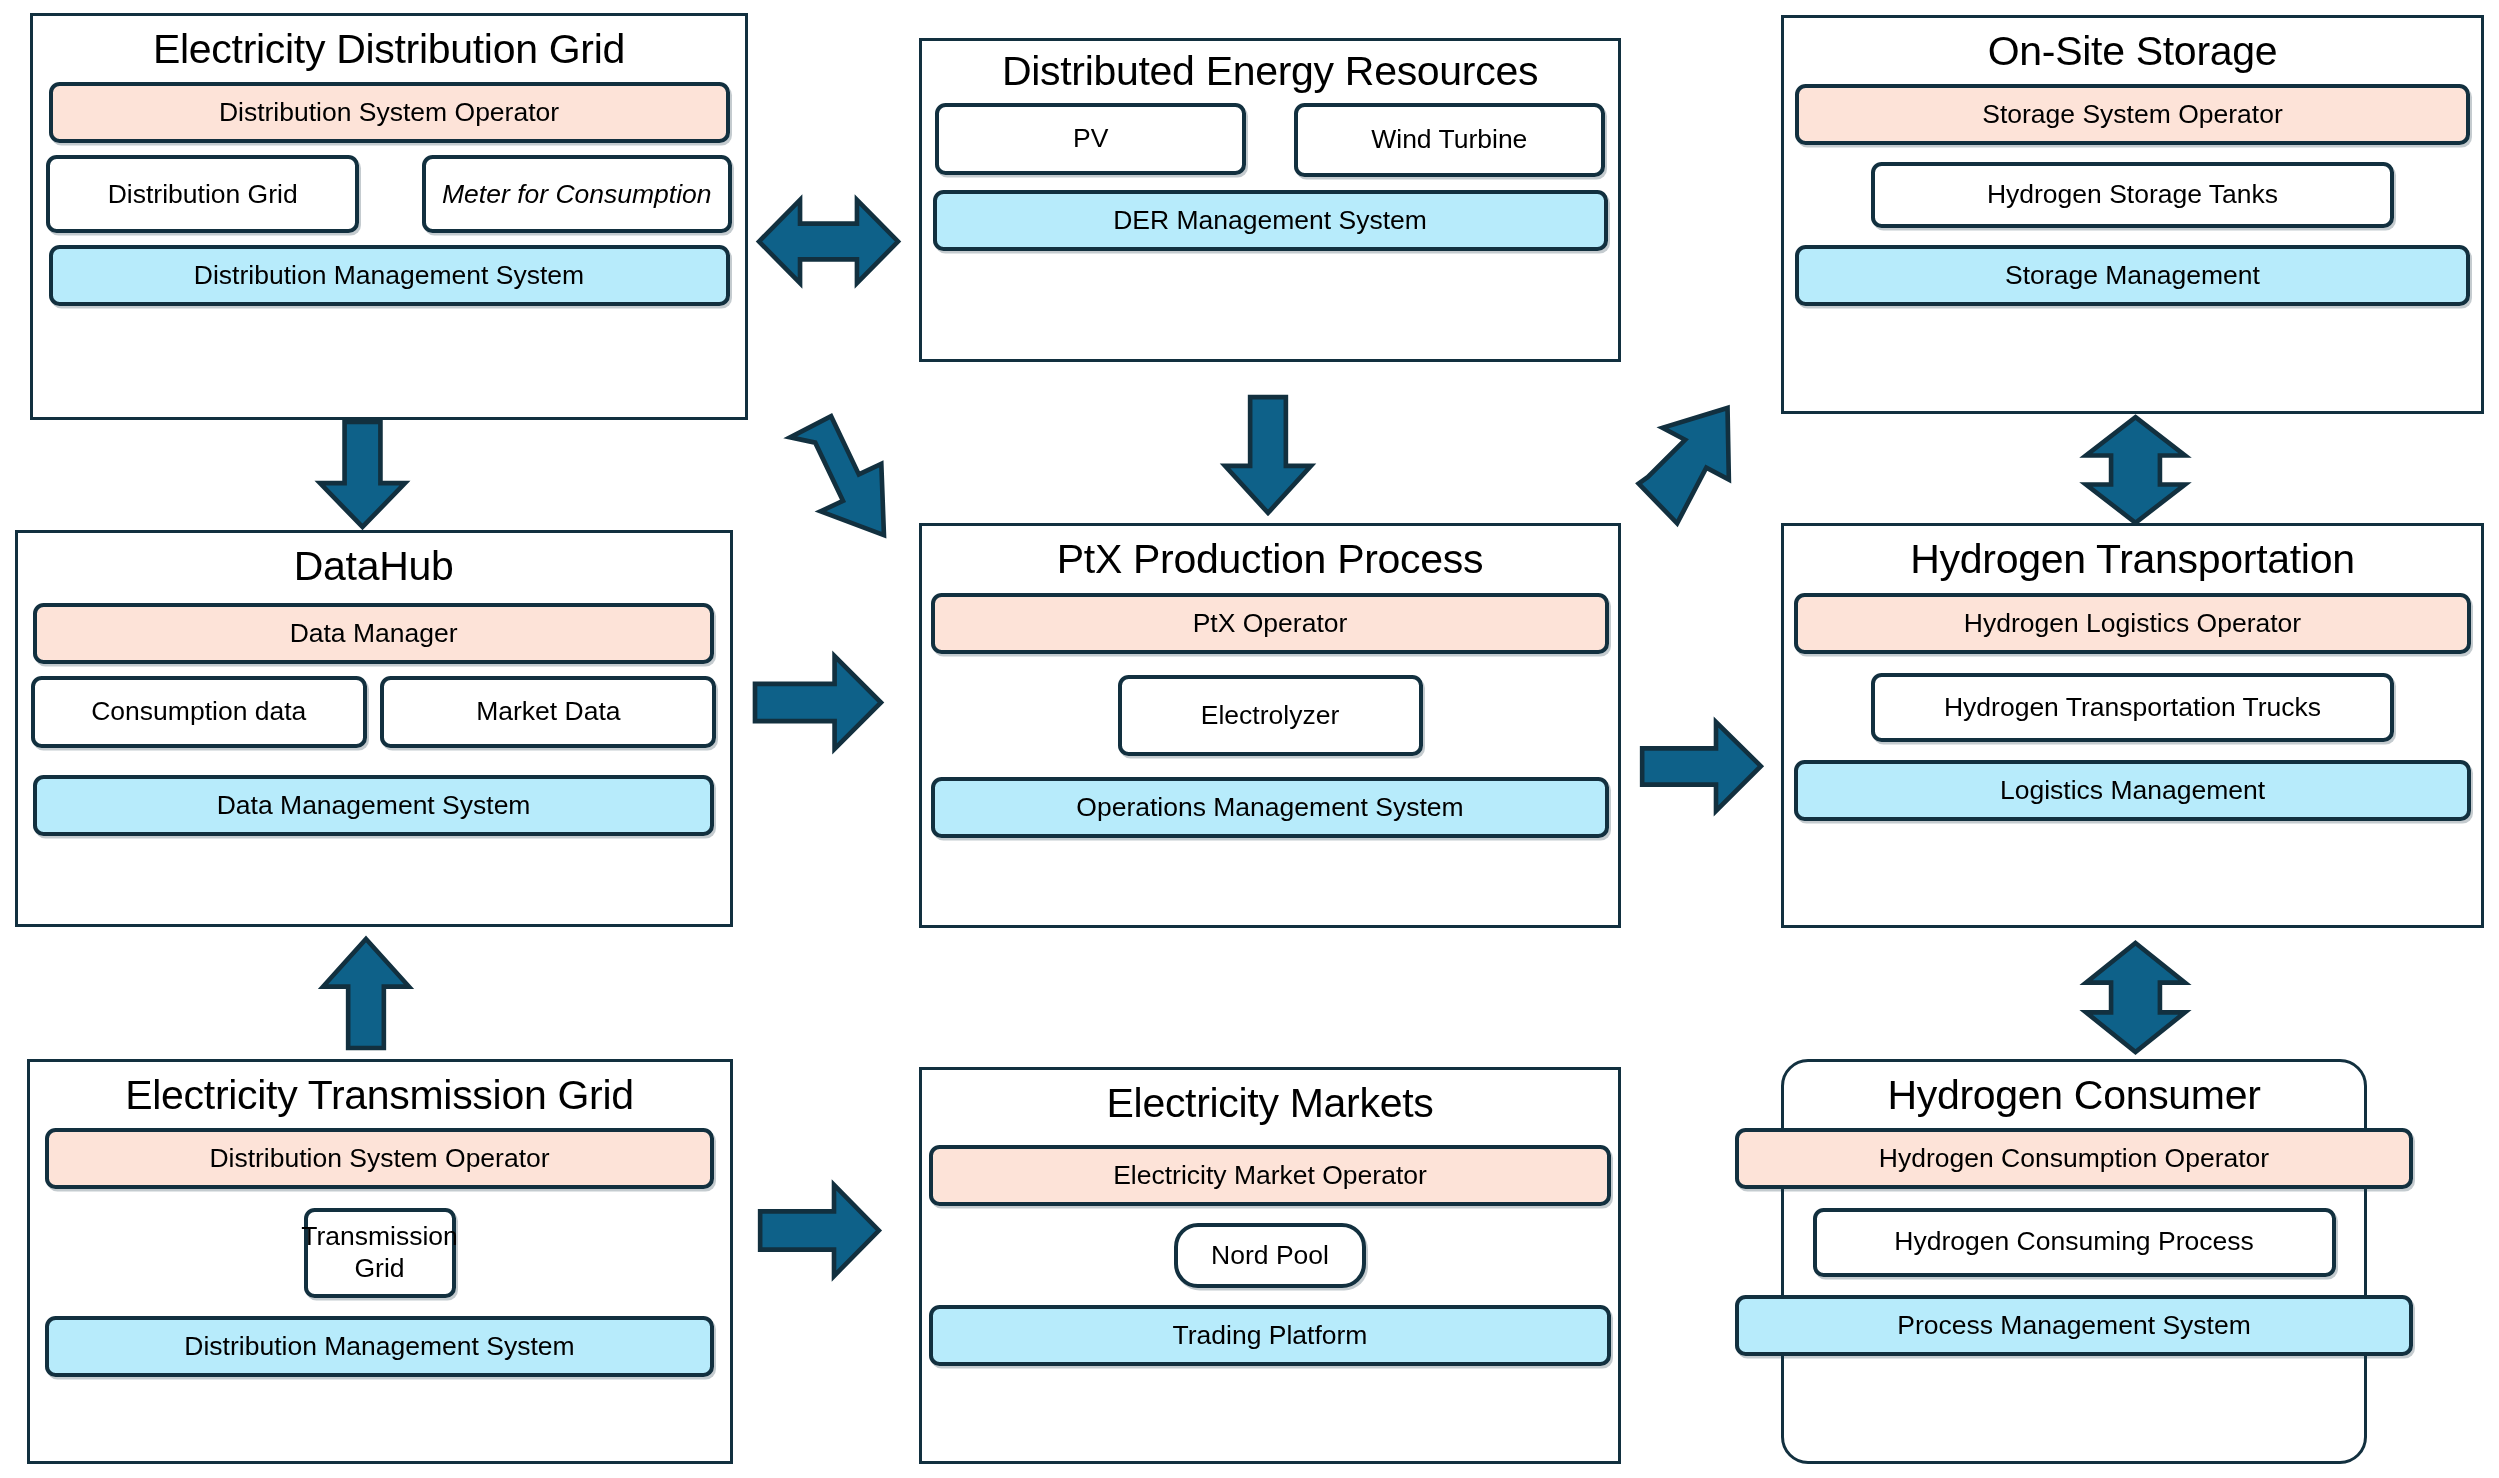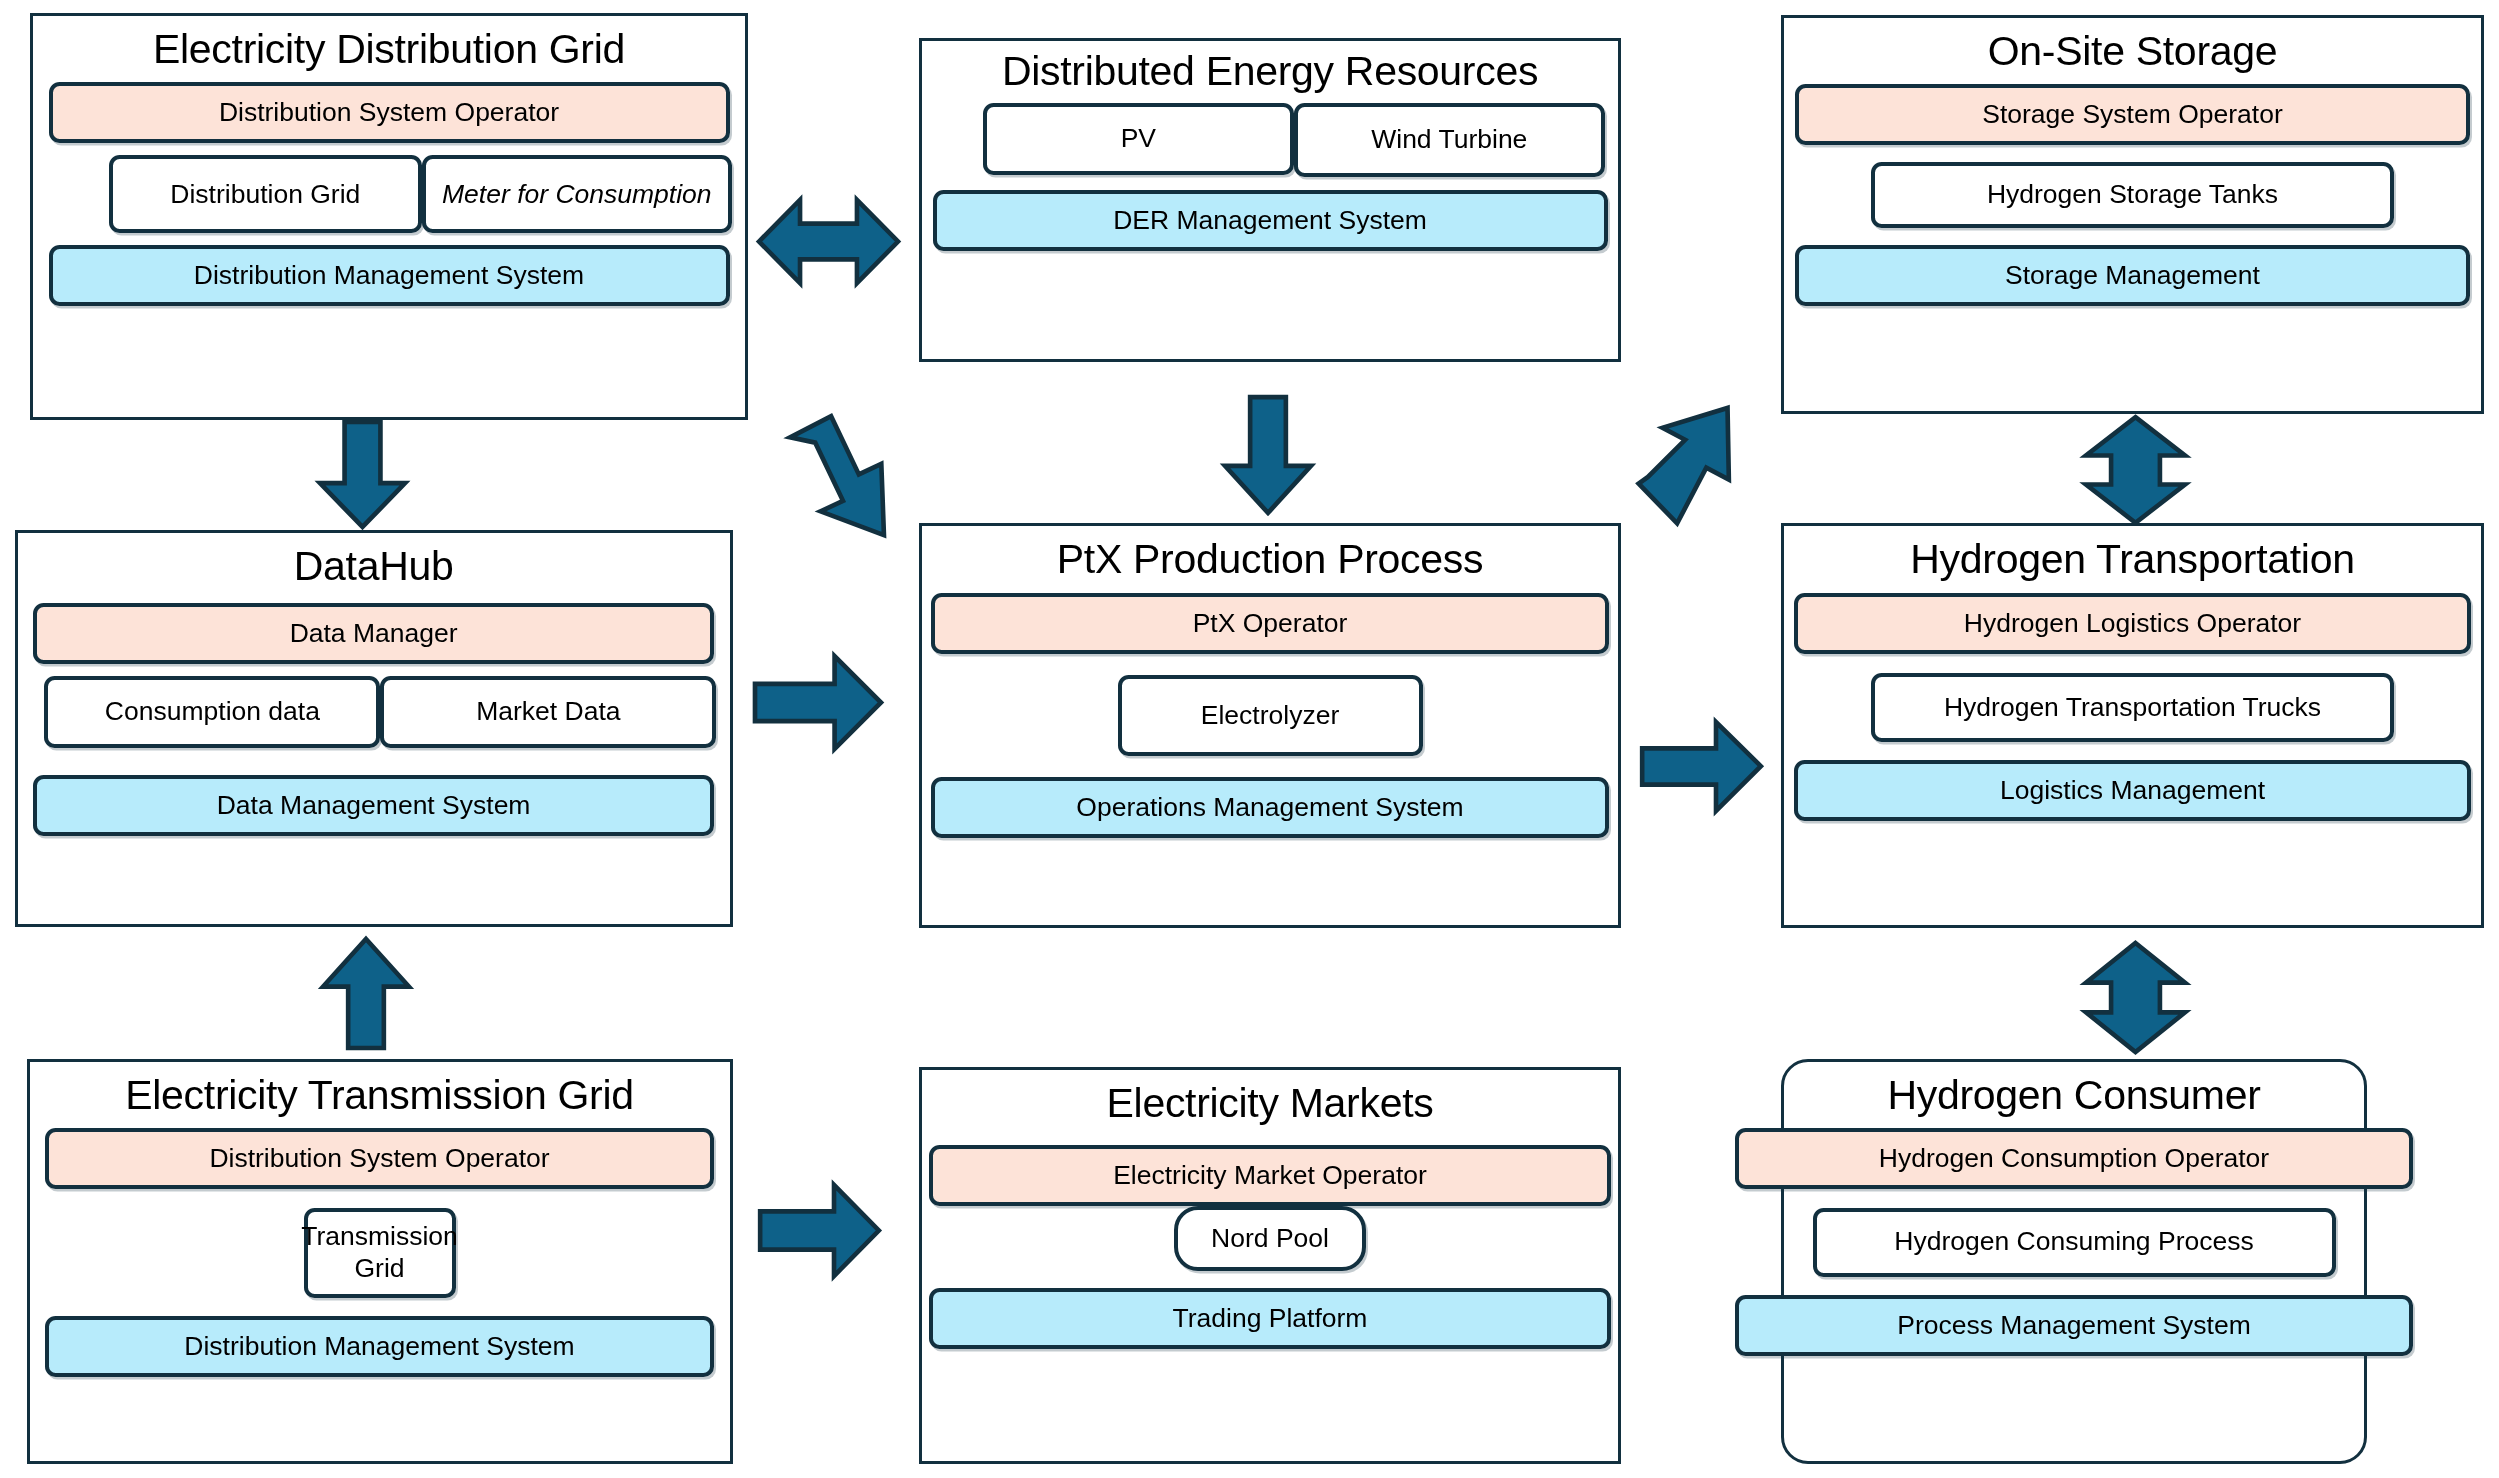--- a/index.html
+++ b/index.html
@@ -45,21 +45,21 @@
     font-size:26.5px;
     line-height:1.18;
     color:#000;
     padding:2.6px 6.6px;
     box-shadow:2px 2.6px 0 rgba(18,48,63,.25);
   }
   .box.operator{background:#fde3d8;}
   .box.mgmt{background:#b7ebfb;}
   .box.asset{background:#ffffff;}
 
-  .row2{display:flex;width:100%;justify-content:flex-end;}
+  .row2{display:flex;width:100%;justify-content:space-between;}
 
   
   .arrow{position:absolute;}
   .arrow svg{display:block;overflow:visible;}
 </style>
 </head>
 <body>
 
 <div class="canvas">
 
@@ -116,21 +116,21 @@
   <div class="panel" style="left:26.5px;top:1059px;width:706px;height:405px;padding:12px 13.2px 9.3px 13.2px;">
     <div class="panel-title">Electricity Transmission Grid</div>
     <div class="box operator" style="width:669px;height:61px;margin-top:10.6px;">Distribution System Operator</div>
     <div class="box asset" style="width:152px;height:90px;margin-top:18.5px;">Transmission Grid</div>
     <div class="box mgmt" style="width:669px;height:61px;margin-top:18.5px;">Distribution Management System</div>
   </div>
 
   <div class="panel" style="left:919px;top:1067px;width:702px;height:397px;padding:12px 13.2px 9.3px 13.2px;">
     <div class="panel-title">Electricity Markets</div>
     <div class="box operator" style="width:682px;height:61px;margin-top:20px;">Electricity Market Operator</div>
-    <div class="box asset" style="width:192px;height:65px;border-radius:24px;">Nord Pool</div>
+    <div class="box asset" style="width:192px;height:65px;margin-top:17px;border-radius:24px;">Nord Pool</div>
     <div class="box mgmt" style="width:682px;height:61px;margin-top:17px;">Trading Platform</div>
   </div>
 
   <div class="panel" style="left:1781px;top:1059px;width:586px;height:405px;padding:12px 12px 9.3px 12px;border-radius:27px;">
     <div class="panel-title">Hydrogen Consumer</div>
     <div class="box operator" style="width:678px;height:61px;margin-top:10.6px;">Hydrogen Consumption Operator</div>
     <div class="box asset" style="width:523px;height:69px;margin-top:18.5px;">Hydrogen Consuming Process</div>
     <div class="box mgmt" style="width:678px;height:61px;margin-top:18.5px;">Process Management System</div>
   </div>
 

